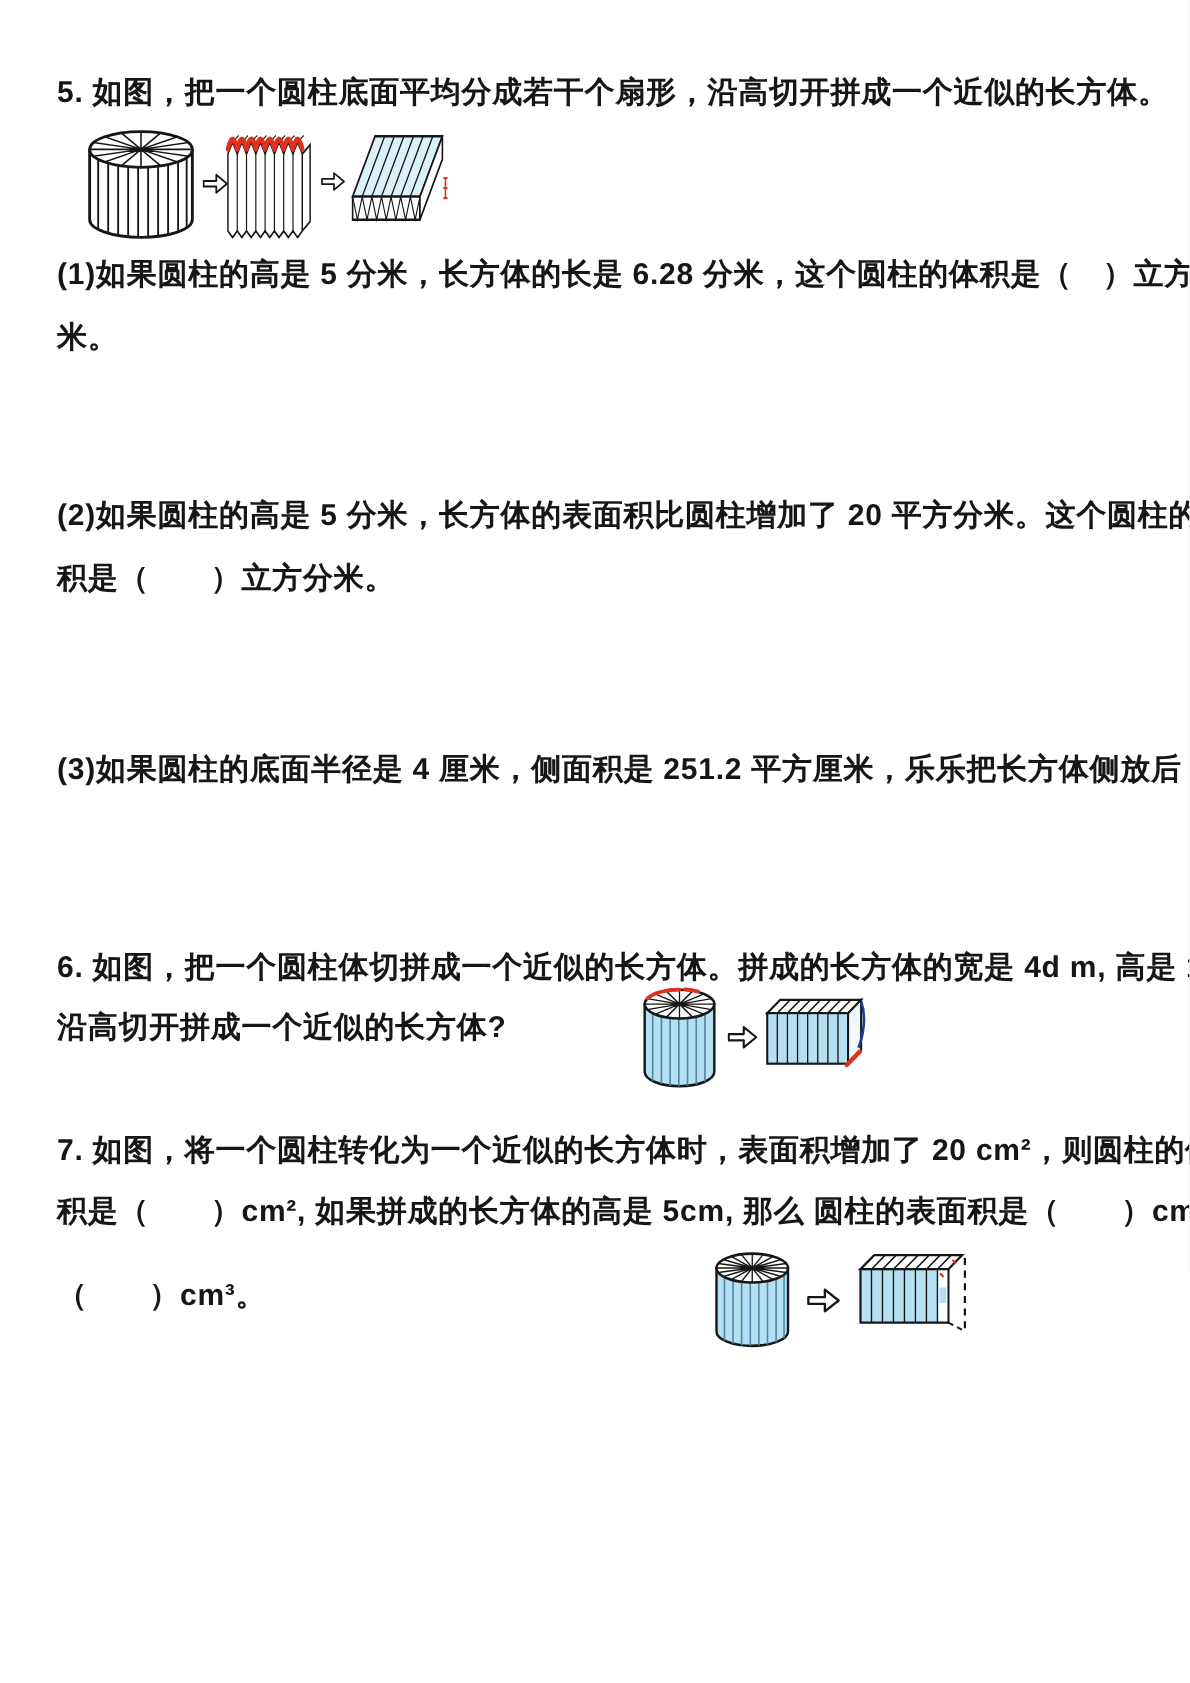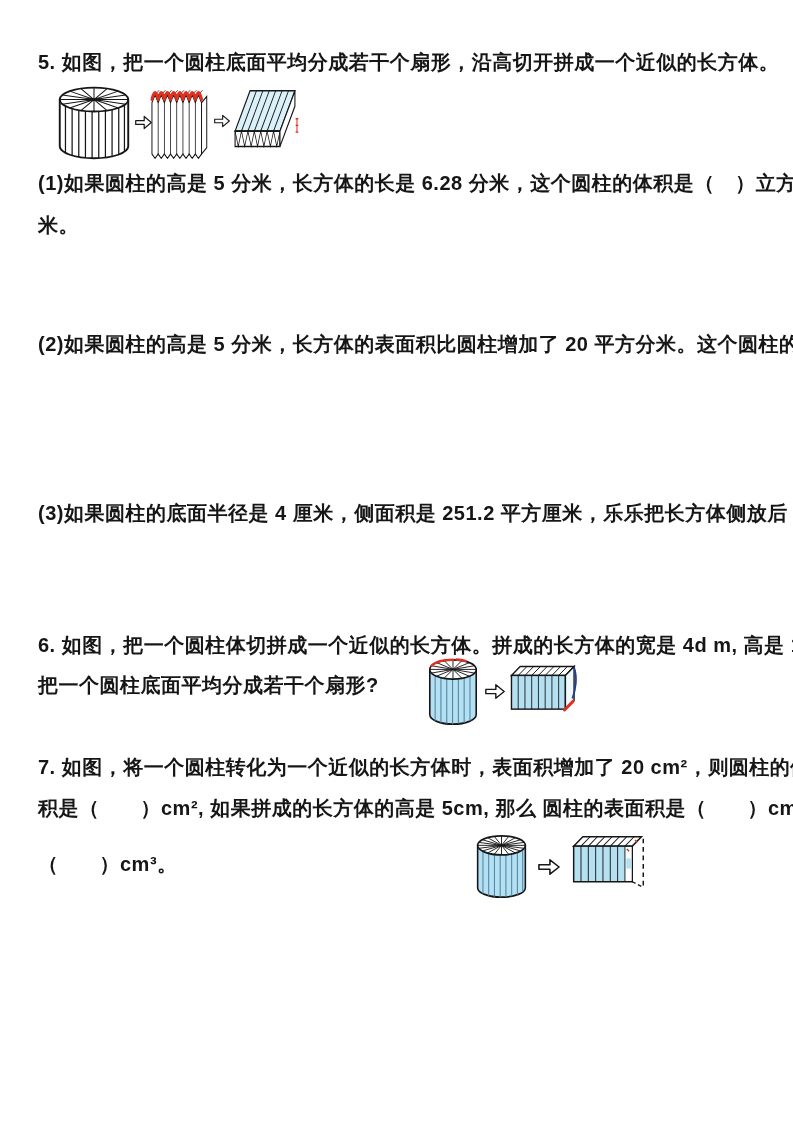--- a/index.html
+++ b/index.html
@@ -56,25 +56,26 @@
       <path d="M6 46 L10.7 62 L15.4 46 L20.1 62 L24.9 46 L29.6 62 L34.3 46 L39 62 L43.7 46 L48.4 62 L53.1 46 L57.9 62 L62.6 46 L67.3 62 L72 46" fill="none" stroke="#161616" stroke-width="1.1"></path>
       <polygon points="94,4 72,46 72,62 94,20" fill="#ffffff" stroke="#161616" stroke-width="1.6"></polygon>
       <path d="M95 33 h4 M95 40 h4 M95 47 h4 M97 33 v14" stroke="#e03020" stroke-width="1.5" fill="none"></path>
     </svg>
   </div>
 
   <div class="tl" style="top:171px">(1)如果圆柱的高是 5 分米，长方体的长是 6.28 分米，这个圆柱的体积是（　）立方分</div>
   <div class="tl" style="top:213px">米。</div>
 
   <div class="tl" style="top:332px">(2)如果圆柱的高是 5 分米，长方体的表面积比圆柱增加了 20 平方分米。这个圆柱的体</div>
+  <div class="tl" style="top:374px">积是（　　）立方分米。</div>
 
   <div class="tl" style="top:501px">(3)如果圆柱的底面半径是 4 厘米，侧面积是 251.2 平方厘米，乐乐把长方体侧放后，如</div>
 
   <div class="tl" style="top:633px">6. 如图，把一个圆柱体切拼成一个近似的长方体。拼成的长方体的宽是 4d m, 高是 10 dm,</div>
-  <div class="tl" style="top:673px">把一个圆柱底面平均分成若干个扇形?</div>
+  <div class="tl" style="top:673px">沿高切开拼成一个近似的长方体?</div>
 
   <div class="diagram" style="left:425px; top:655px; width:170px; height:80px">
     <svg style="left:3px; top:0; width:50px; height:73px" viewBox="0 0 56 76" preserveAspectRatio="none">
       <path d="M2 15 V62 A26 10 0 0 0 54 62 V15 Z" fill="#b5e0f2" stroke="#161616" stroke-width="1.8"></path>
       <path d="M8 21.4V68.4M14.5 23.5V70.5M21 24.6V71.6M27.5 25V72M34 24.7V71.7M40.5 23.8V70.8M47 21.8V68.8" stroke="#4f86a5" stroke-width="1.2" fill="none"></path>
       <ellipse cx="28" cy="15" rx="26" ry="10" fill="#fdfdfd" stroke="#161616" stroke-width="1.8"></ellipse>
       <path d="M28 15L54 15M28 15L52 18.8M28 15L46.4 22.1M28 15L38 24.2M28 15L28 25M28 15L18 24.2M28 15L9.6 22.1M28 15L3.9 18.8M28 15L2 15M28 15L3.9 11.2M28 15L9.6 7.9M28 15L18 5.8M28 15L28 5M28 15L38 5.8M28 15L46.4 7.9M28 15L52 11.2" stroke="#161616" stroke-width="1" fill="none"></path>
       <path d="M4 11 A26 10 0 0 1 28 5 M32 4.8 A26 10 0 0 1 42 6.3" fill="none" stroke="#e03020" stroke-width="2.6" stroke-linecap="round"></path>
     </svg>
     <svg style="left:60px; top:28px; width:20px; height:17px" viewBox="0 0 24 20" preserveAspectRatio="none">

